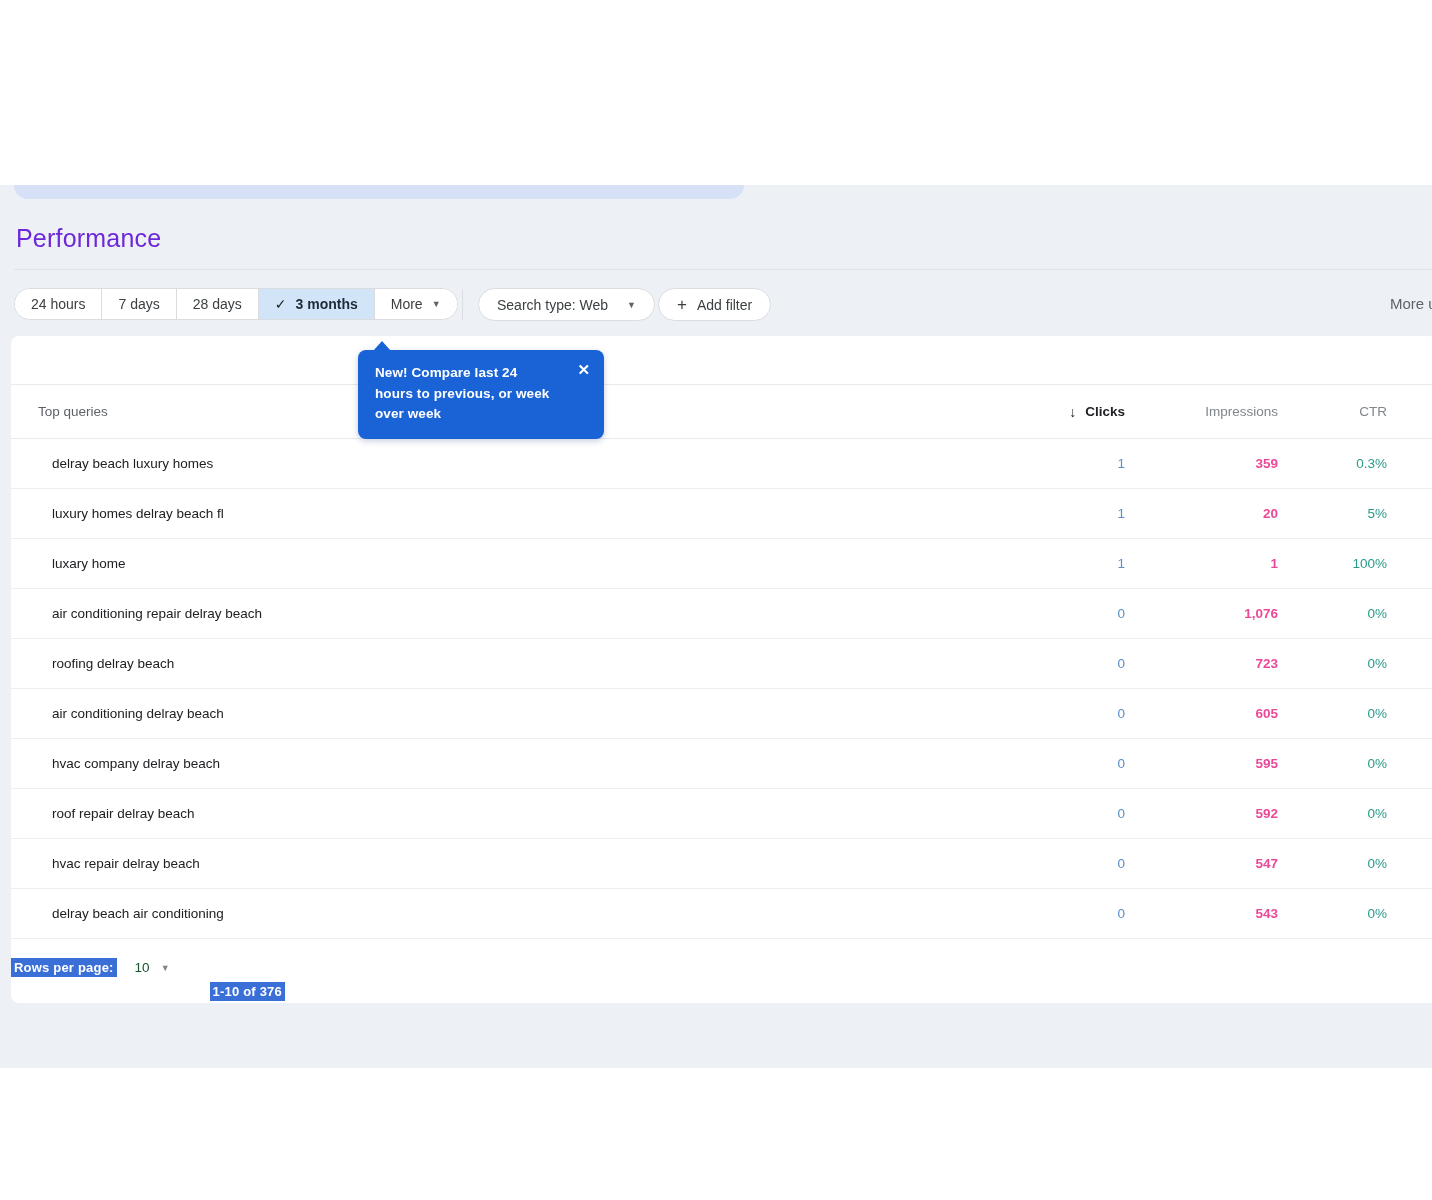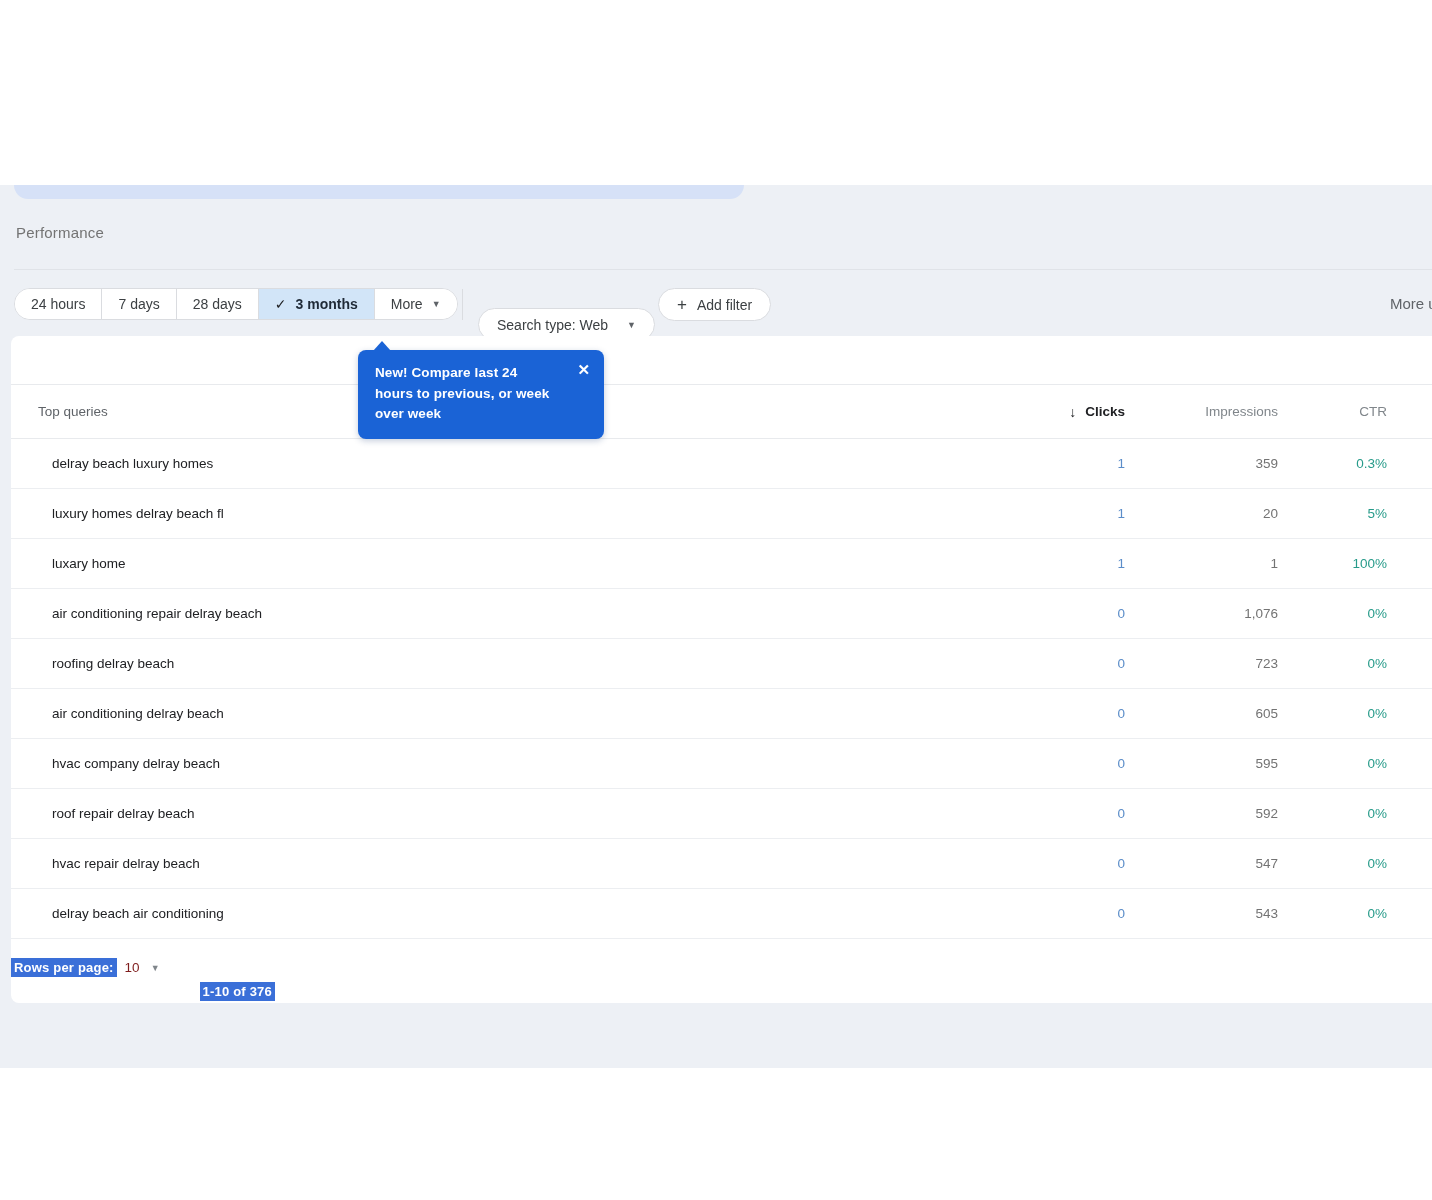--- a/index.html
+++ b/index.html
@@ -14,21 +14,21 @@
     position:absolute; left:0; top:185px; width:1432px; height:883px;
     background:#edf0f5;
   }
   
   .topbar-remnant {
     position:absolute; left:14px; top:185px; width:730px; height:14px;
     background:#d6e1f7; border-radius:0 0 14px 14px;
   }
   .page-title {
     position:absolute; left:16px; top:224px;
-    font-size:15px; color:#737373; font-weight:400; letter-spacing:0.2px;
+    font-size:25px; color:#6d28d9; font-weight:400; letter-spacing:0.2px;
   }
   .title-divider {
     position:absolute; left:14px; top:269px; width:1418px; height:1px;
     background:#e0e3e8;
   }
   
   .filterbar { position:absolute; left:0; top:288px; width:1432px; height:33px; }
   .range-group {
     position:absolute; left:14px; top:0; height:32px;
     display:flex; align-items:stretch;
@@ -48,21 +48,21 @@
   .v-divider {
     position:absolute; left:462px; top:1px; width:1px; height:31px; background:#dadce0;
   }
   .pill-btn {
     position:absolute; top:0; height:33px;
     display:flex; align-items:center; gap:10px;
     padding:0 18px; background:#fff; border:1px solid #dadce0; border-radius:17px;
     font-size:14px; color:#3c4043; cursor:pointer; white-space:nowrap;
     font-family:"Liberation Sans", sans-serif;
   }
-  .search-type-btn { left:478px;margin-top:20px; }
+  .search-type-btn { left:478px; }
   .add-filter-btn  { left:658px; }
   .plus-glyph { font-size:17px; color:#3c4043; font-weight:400; }
   .last-updated {
     position:absolute; left:1390px; top:7px; font-size:15px; color:#5f6368;
     white-space:nowrap;
   }
   
   .tooltip {
     position:absolute; left:358px; top:350px; width:246px; min-height:82px;
     background:#1a63d6; border-radius:8px; z-index:6;
@@ -97,32 +97,32 @@
   .th-clicks-wrap { gap:9px; font-size:13.5px; color:#202124; font-weight:700; }
   .sort-arrow { font-size:14px; color:#202124; font-weight:400; }
   .th-dim { font-size:13.5px; color:#80868b; }
   .tbody .trow {
     position:relative; height:50px; border-bottom:1px solid #eceef1;
     display:flex; align-items:center; background:#fff;
   }
   .td-query { padding-left:41px; font-size:13.5px; color:#202124; }
   .num { font-size:13.5px; }
   .num-clicks      { color:#5b8dc9; }
-  .num-impressions { color:#737373; }
+  .num-impressions { color:#ec4899;font-weight:bold; }
   .num-ctr         { color:#279b8a; }
   
   .tfoot {
     height:57px; display:flex; align-items:center; 
     padding-right:44px;
   }
   .hl {
     background:#3a6fd8; color:#fff; font-size:13px; font-weight:700;
     padding:2px 3px; letter-spacing:0.2px;
   }
-  .rpp-value { margin-left:8px; font-size:13.5px; color:#7f1d1d; }
+  .rpp-value { margin-left:18px; font-size:13.5px; color:#14532d; }
   .rpp-caret { margin-left:11px; font-size:9px; color:#80868b; cursor:pointer; }
   .range-indicator { margin-left:40px;margin-top:48px; }
   
   .watermark {
     position:absolute; left:3px; top:587px; z-index:4;
     font-size:20.5px; color:rgba(121,128,136,0.75); letter-spacing:0.5px;
     white-space:nowrap;
   }
 </style>
 </head>

